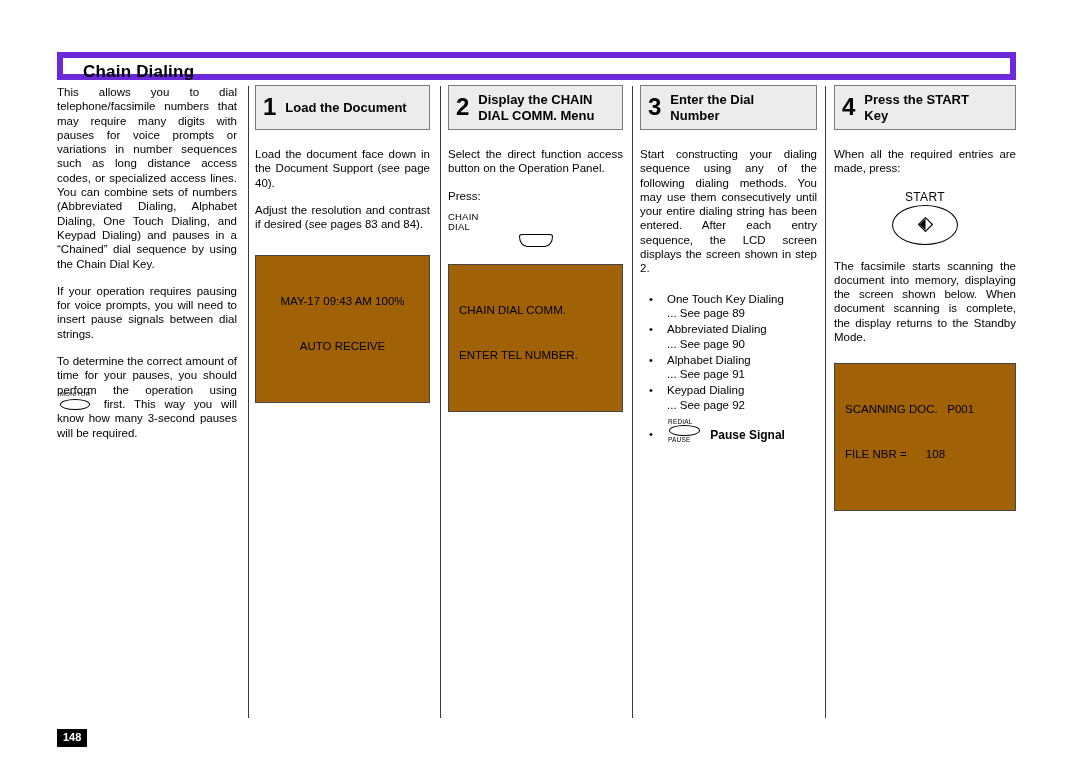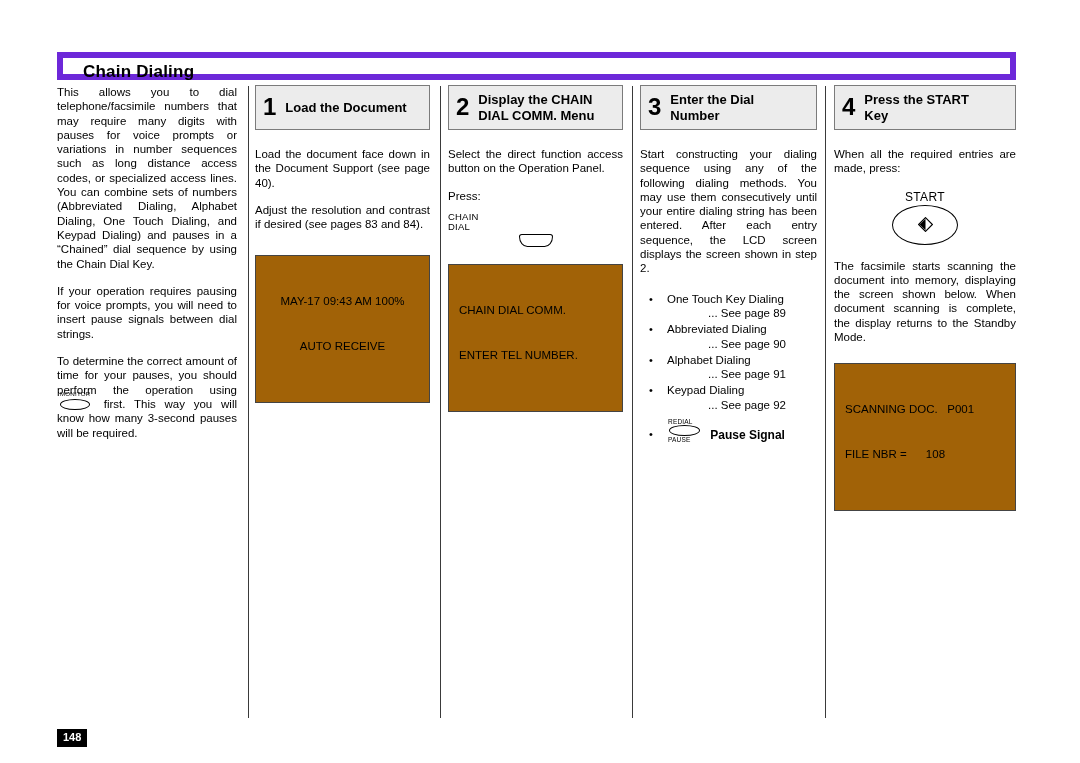--- a/index.html
+++ b/index.html
@@ -169,21 +169,21 @@
     position: relative;
     padding-left: 27px;
     margin-bottom: 2px;
   }
   .dial-bullet {
     position: absolute;
     left: 9px;
     top: 0px;
     font-size: 11px;
   }
-  .dial-sub { display: block; margin-left: 41px; }
+  .dial-sub { display: block; }
 
   .pause-item {
     position: relative;
     padding-left: 27px;
     margin-top: 6px;
     height: 26px;
   }
   .redial-key {
     display: inline-block;
     position: relative;

